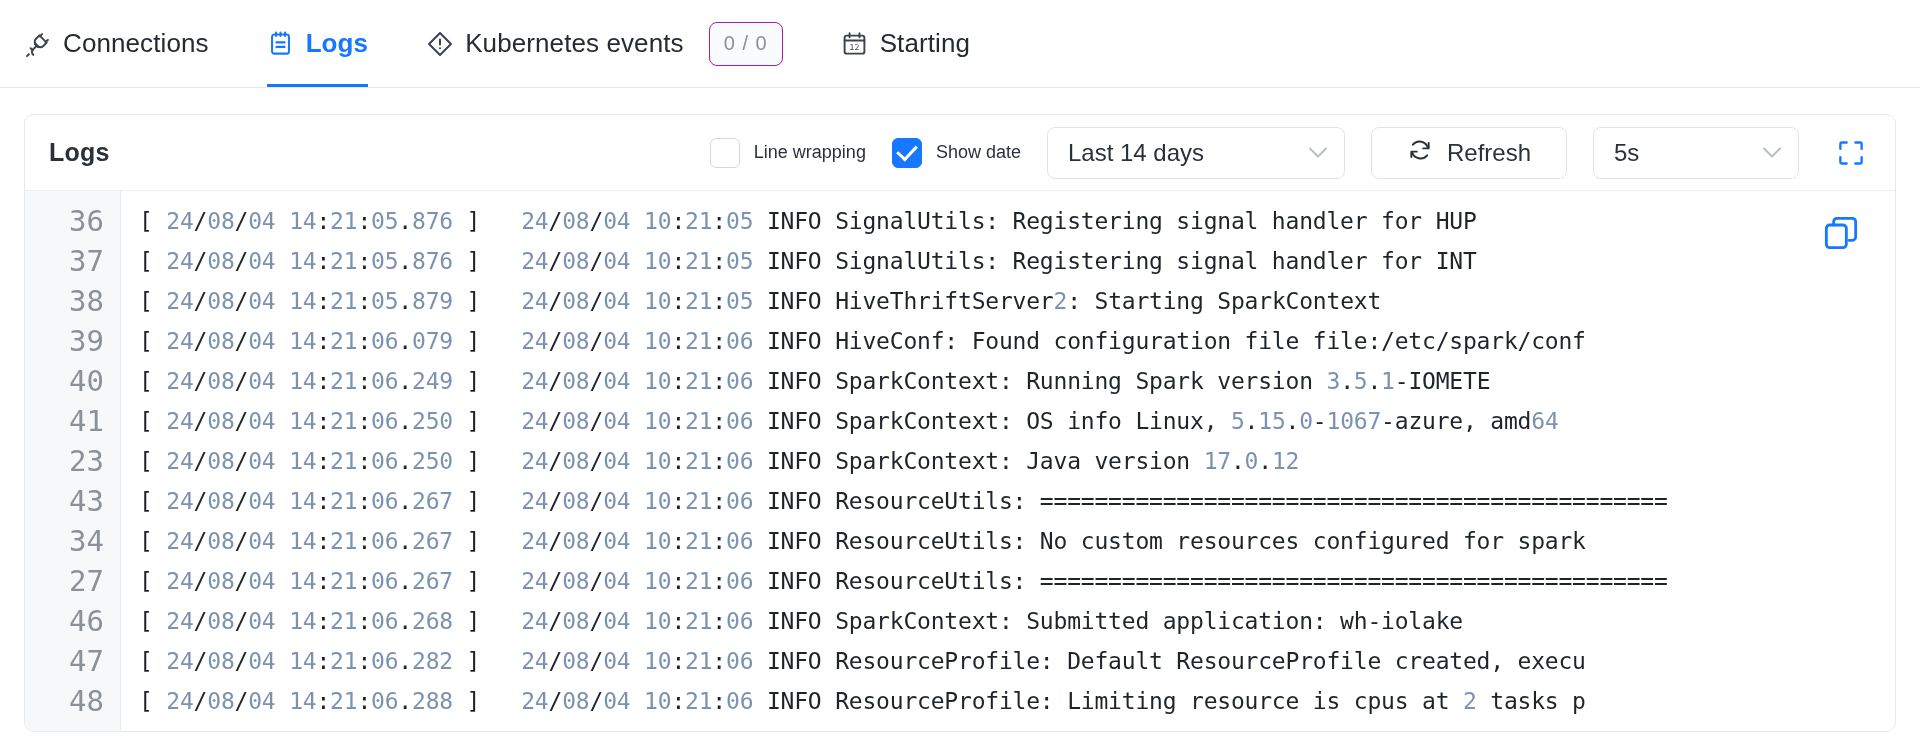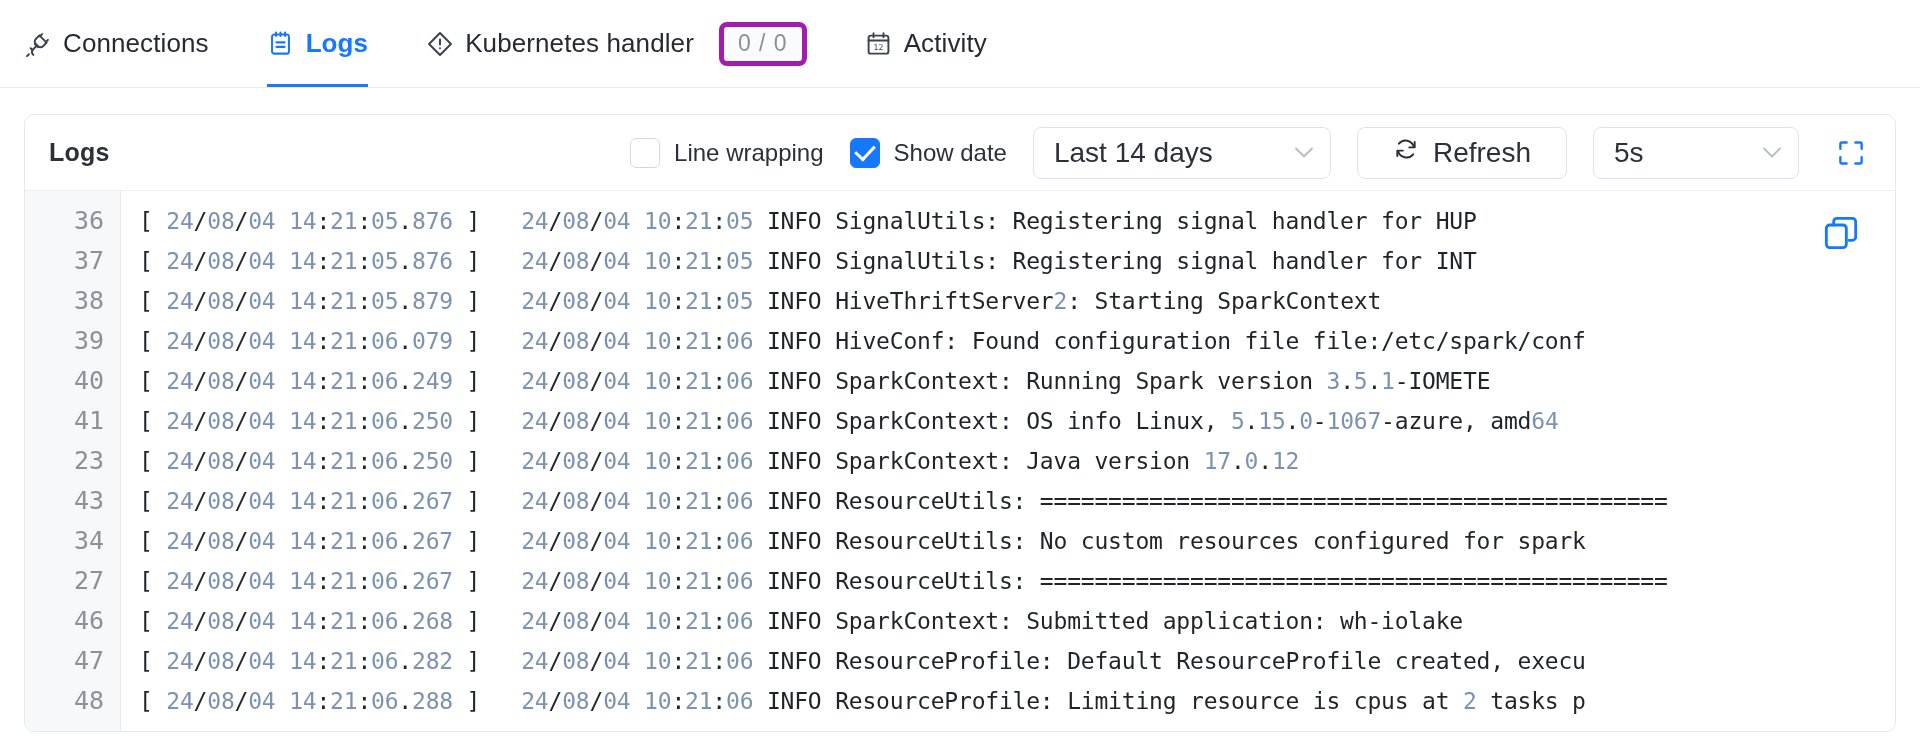--- a/index.html
+++ b/index.html
@@ -46,25 +46,25 @@
     justify-content: center;
     width: 28px; height: 28px;
     flex: 0 0 28px;
   }
   .tab-icon svg { display: block; }
   .badge {
     margin-left: 14px;
     min-width: 74px;
     height: 44px;
     padding: 0 14px;
-    border: 5px solid #a21caf;
+    border: 1px solid #a21caf;
     border-radius: 8px;
     background: #fafbfc;
     color: #8a9099;
-    font-size: 23px;
+    font-size: 20px;
     display: inline-flex;
     align-items: center;
     justify-content: center;
     letter-spacing: 1px;
   }
 
   
   .panel {
     margin: 26px 24px 0 24px;
     border: 1px solid #e5e8ec;
@@ -93,21 +93,21 @@
     margin-left: auto;
     display: flex;
     align-items: center;
     gap: 26px;
   }
   .check-group {
     display: flex;
     align-items: center;
     gap: 14px;
     cursor: pointer;
-    font-size: 24px;
+    font-size: 18px;
     color: #2b313a;
   }
   .cbox {
     width: 30px; height: 30px;
     border-radius: 6px;
     border: 1.6px solid #d4d8de;
     background: #fff;
     display: inline-flex;
     align-items: center;
     justify-content: center;
@@ -124,21 +124,21 @@
     border-width: 0 3.2px 3.2px 0;
     transform: translateY(-2px) rotate(43deg);
   }
   .ctl {
     height: 52px;
     border: 1px solid #dfe3e8;
     border-radius: 8px;
     background: #fff;
     display: inline-flex;
     align-items: center;
-    font-size: 28px;
+    font-size: 24px;
     color: #2b313a;
     cursor: pointer;
     white-space: nowrap;
   }
   .select {
     padding: 0 16px 0 20px;
     justify-content: space-between;
     gap: 26px;
   }
   .select.wide { width: 298px; }
@@ -172,21 +172,21 @@
   }
   .gutter {
     flex: 0 0 96px;
     background: #f7f8f9;
     border-right: 1px solid #e9ebee;
     padding-top: 10px;
     text-align: right;
   }
   .gutter .ln {
     font-family: "DejaVu Sans Mono", monospace;
-    font-size: 25px;
+    font-size: 29px;
     line-height: 40px;
     color: #8b9199;
     padding-right: 16px;
   }
   .log-lines {
     flex: 1 1 auto;
     padding-top: 10px;
     padding-left: 18px;
     overflow: hidden;
     white-space: nowrap;
@@ -237,33 +237,33 @@
     <span class="tab-label">Logs</span>
   </div>
 
   <div class="tab">
     <span class="tab-icon">
       <svg width="28" height="28" viewBox="0 0 24 24" fill="none" stroke="#3b4250" stroke-width="1.7" stroke-linecap="round" stroke-linejoin="round">
         <path d="M12 2.6l9.4 9.4-9.4 9.4L2.6 12z"></path>
         <path d="M12 8.1v4.4M12 15.6v.1"></path>
       </svg>
     </span>
-    <span class="tab-label">Kubernetes handler</span>
+    <span class="tab-label">Kubernetes events</span>
     <span class="badge">0 / 0</span>
   </div>
 
   <div class="tab">
     <span class="tab-icon">
       <svg width="27" height="27" viewBox="0 0 24 24" fill="none" stroke="#3b4250" stroke-width="1.7" stroke-linecap="round" stroke-linejoin="round">
         <rect x="3.2" y="5" width="17.6" height="16" rx="2"></rect>
         <path d="M3.2 9.4h17.6M7.6 2.8v3.6M16.4 2.8v3.6"></path>
         <text x="12" y="18.1" font-size="7" fill="#3b4250" stroke="none" text-anchor="middle" font-family="DejaVu Sans, sans-serif">12</text>
       </svg>
     </span>
-    <span class="tab-label">Activity</span>
+    <span class="tab-label">Starting</span>
   </div>
 
 </div>
 
 <div class="panel">
 
   <div class="panel-toolbar">
     <div class="panel-title">Logs</div>
 
     <div class="toolbar-right">

